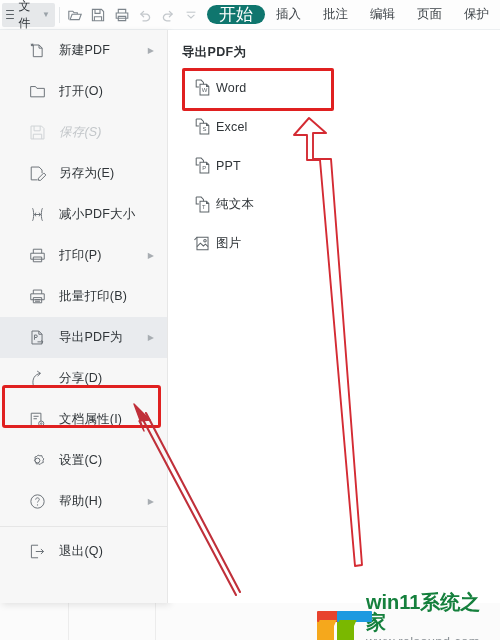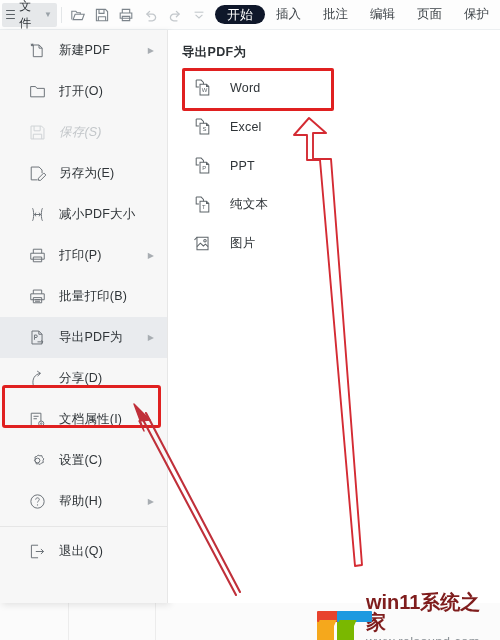--- a/index.html
+++ b/index.html
@@ -38,22 +38,22 @@
   }
   .tb-icon svg{display:block;}
   .tb-icon.dim{color:#c3c8cc;}
 
   .tabs{display:flex;align-items:center;margin-left:4px;gap:0;}
   .tab{
     font-size:12.5px;color:#3b4146;padding:0 11px;height:22px;
     display:flex;align-items:center;white-space:nowrap;
   }
   .tab.active{
-    background:#0f172a;color:#ffffff;border-radius:11px;
-    padding:0 12px;height:19px;font-size:13px;
+    background:#0f766e;color:#ffffff;border-radius:11px;
+    padding:0 12px;height:19px;font-size:17px;
   }
 
   
   .doc-bg{
     position:absolute;left:0;top:30px;width:500px;height:610px;
     background:#ffffff;
   }
   .page-cols{
     position:absolute;left:0;bottom:0;width:500px;height:48px;
     background:#fbfbfb;border-top:1px solid #f0f0f0;
@@ -104,21 +104,21 @@
   }
   .sub-list{position:absolute;left:0;top:38px;width:336px;}
   .sub-item{
     display:flex;align-items:center;height:39px;padding-left:22px;box-sizing:border-box;
   }
   .sub-item .ico{
     width:24px;height:24px;flex:0 0 24px;
     display:flex;align-items:center;justify-content:center;color:#5d6469;
   }
   .sub-item .ico svg{display:block;}
-  .sub-item .lbl{margin-left:16px;font-size:12.5px;color:#2f3438;letter-spacing:.2px;text-align:center;}
+  .sub-item .lbl{margin-left:2px;font-size:12.5px;color:#2f3438;letter-spacing:.2px;text-align:center;}
 
   
   .right-sliver{
     position:absolute;right:0;top:30px;width:22px;height:110px;
     background:#fafafa;border-left:1px solid #ededed;box-sizing:border-box;
     display:flex;flex-direction:column;align-items:center;padding-top:6px;gap:4px;
   }
   .right-sliver .sq{
     width:13px;height:13px;border:1px solid #9ba1a6;border-radius:1px;box-sizing:border-box;
   }
@@ -144,21 +144,21 @@
   .wm-logo{position:relative;width:47px;height:38px;}
   .wm-logo .bar{position:absolute;bottom:0;width:17px;border-radius:1px;}
   .wm-logo .b1{left:5px;height:29px;background:#f5a81c;}
   .wm-logo .b2{left:25px;height:29px;background:#7ab800;}
   .wm-logo .tab{position:absolute;top:0;width:13px;height:11px;border-radius:1px;}
   .wm-logo .t1{left:5px;background:#e8432e;}
   .wm-logo .t2{left:25px;background:#1e9ae0;}
   .wm-logo .s1{position:absolute;left:5px;top:9px;width:17px;height:6px;background:#f5a81c;transform:skewX(-24deg);transform-origin:bottom left;}
   .wm-logo .s2{position:absolute;left:25px;top:9px;width:17px;height:6px;background:#7ab800;transform:skewX(-24deg);transform-origin:bottom left;}
   .wm-text{display:flex;flex-direction:column;line-height:1;padding-bottom:1px;}
-  .wm-main{font-size:20px;font-weight:bold;color:#7f1d1d;letter-spacing:0px;}
+  .wm-main{font-size:20px;font-weight:bold;color:#15803d;letter-spacing:0px;}
   .wm-sub{font-size:13px;color:#8d9398;margin-top:3px;letter-spacing:.3px;}
 </style>
 </head>
 <body>
 
 <div class="app">
 
   <div class="doc-bg">
     <div class="page-cols"></div>
   </div>

